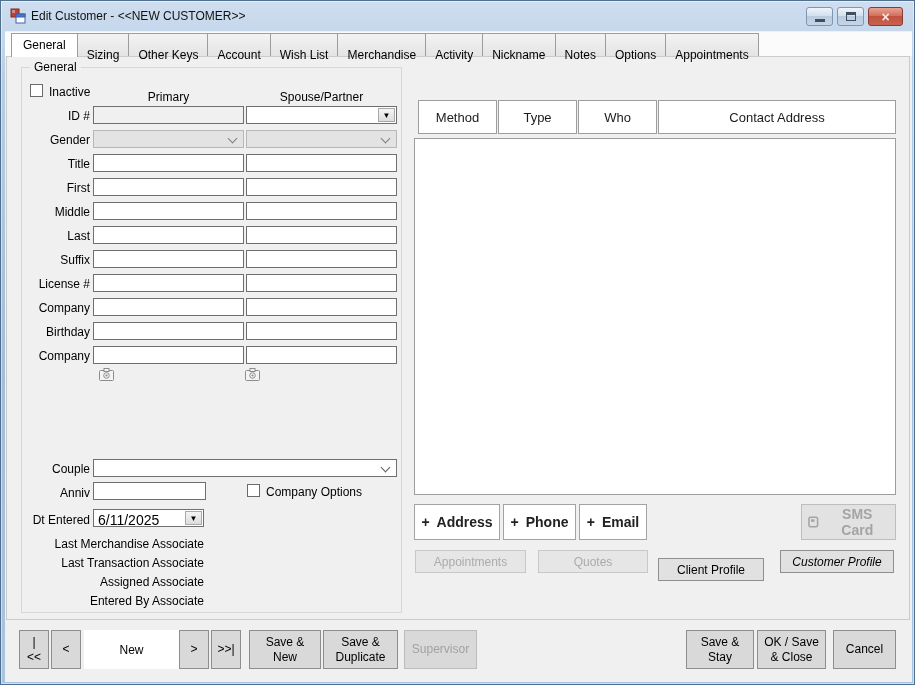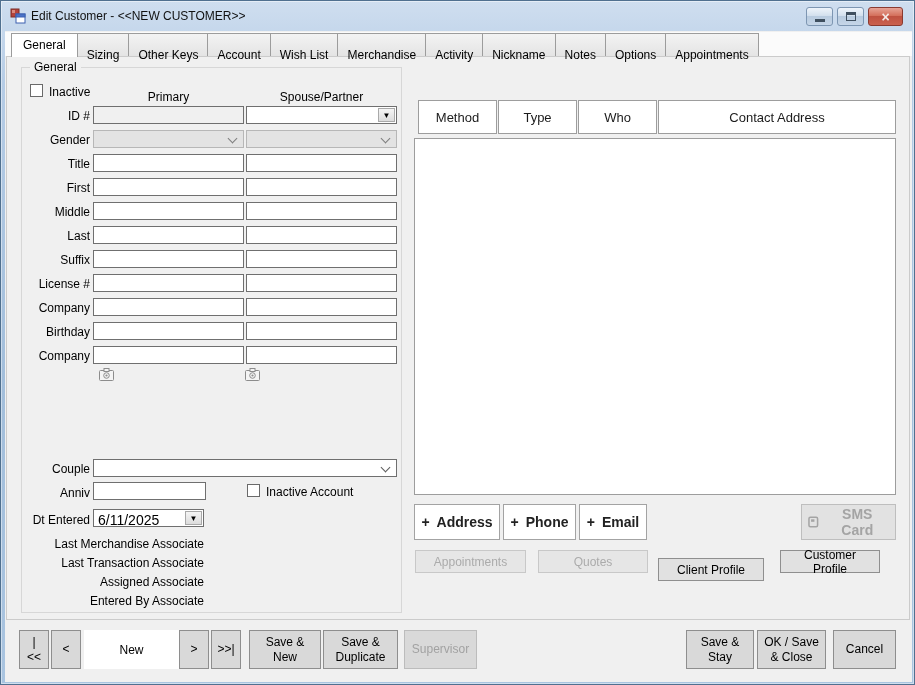--- a/index.html
+++ b/index.html
@@ -198,21 +198,21 @@
   </button>
 
   <span class="lbl" style="left:20px;top:461px;width:69px;text-align:right;">Couple</span>
   <div class="combo" style="left:92px;top:458px;width:304px;">
       <span class="chev" style="border-color:#5d5d5d;"></span>
     </div>
 
   <span class="lbl" style="left:20px;top:485px;width:69px;text-align:right;">Anniv</span>
   <input class="tbox" style="left: 92px; top: 481px; width: 113px;">
   <span class="cb" style="left:246px;top:483px;"></span>
-  <span class="lbl" style="left:265px;top:484px;">Inactive Account</span>
+  <span class="lbl" style="left:265px;top:484px;">Company Options</span>
 
   <span class="lbl" style="left:20px;top:512px;width:69px;text-align:right;">Dt Entered</span>
   <div class="combo" style="left:92px;top:508px;width:111px;">
     <span style="position:absolute;left:4px;top:2px;font-size:14px;">6/11/2025</span>
     <span class="dropbtn">▼</span>
   </div>
 
   <span class="lbl" style="left:20px;top:536px;width:183px;text-align:right;">Last Merchandise Associate</span>
   <span class="lbl" style="left:20px;top:555px;width:183px;text-align:right;">Last Transaction Associate</span>
   <span class="lbl" style="left:20px;top:574px;width:183px;text-align:right;">Assigned Associate</span>
@@ -242,21 +242,21 @@
     <svg width="11" height="12" viewBox="0 0 11 12">
       <rect x="1" y="1" width="9" height="10" rx="1.5" fill="none" stroke="#a4a4a4" stroke-width="1.6"></rect>
       <rect x="3.2" y="3.2" width="3.5" height="2.6" fill="#a4a4a4"></rect>
     </svg>
     <span>SMS Card</span>
   </button>
 
   <button class="flatbtn off" style="left:414px;top:549px;width:111px;">Appointments</button>
   <button class="flatbtn off" style="left:537px;top:549px;width:110px;">Quotes</button>
   <button class="flatbtn on" style="left:657px;top:549px;width:106px;margin-top:8px;">Client Profile</button>
-  <button class="flatbtn on" style="left:779px;top:549px;width:100px;">Customer Profile</button>
+  <button class="flatbtn on" style="left:779px;top:549px;width:114px;font-style:italic;">Customer Profile</button>
 
   <button class="fbtn" style="left:18px;width:30px;">|&lt;&lt;</button>
   <button class="fbtn" style="left:50px;width:30px;">&lt;</button>
   <div class="record-box">New</div>
   <button class="fbtn" style="left:178px;width:30px;">&gt;</button>
   <button class="fbtn" style="left:210px;width:30px;">&gt;&gt;|</button>
 
   <button class="fbtn" style="left:248px;width:72px;">Save &amp;
 New</button>
   <button class="fbtn" style="left:322px;width:75px;">Save &amp;

